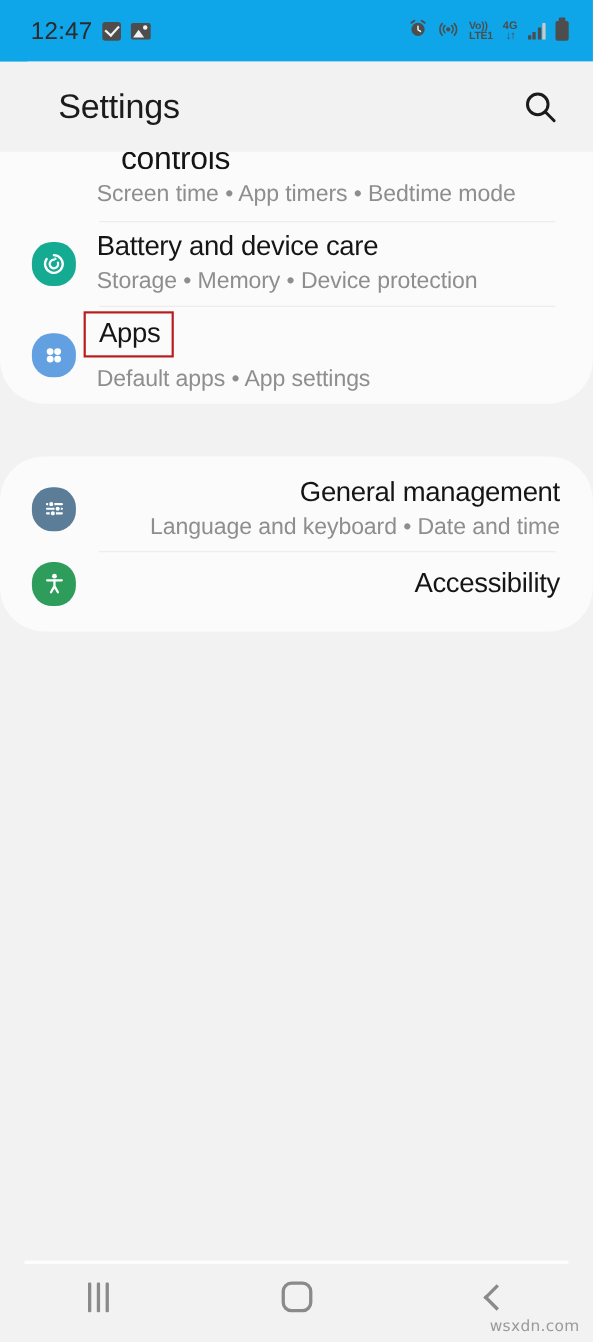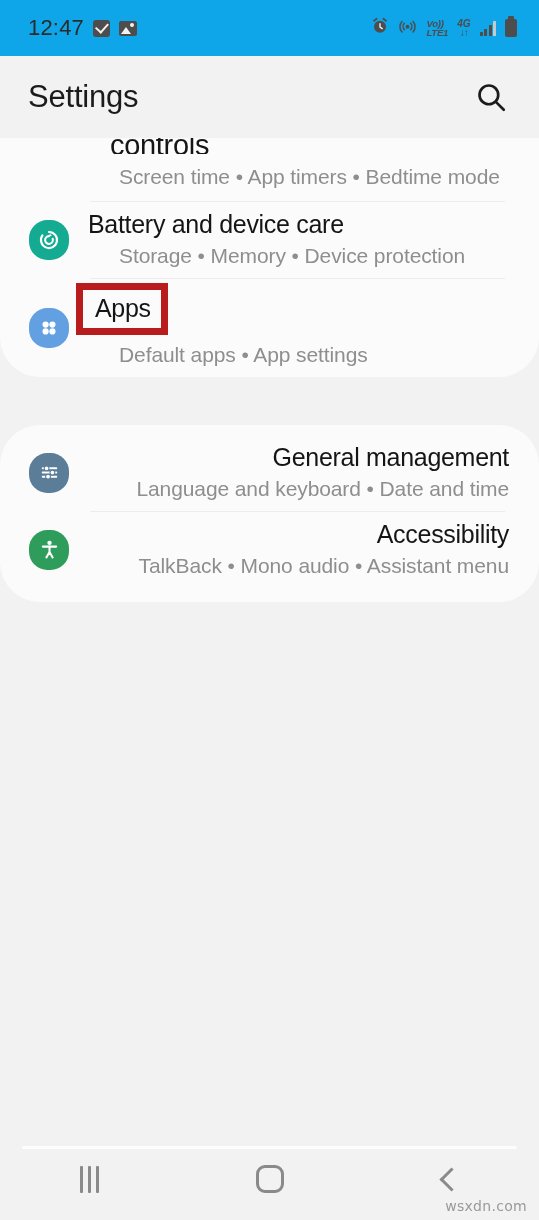--- a/index.html
+++ b/index.html
@@ -13,21 +13,21 @@
 
   
   .statusbar {
     height:56px; width:100%;
     display:flex; align-items:center;
     padding:0 22px 0 28px;
     background:#0ea5e9;
   }
   .sb-left { display:flex; align-items:center; gap:9px; }
   .sb-clock { font-size:22px; color:#2b2b2b; letter-spacing:.2px; font-weight:400; }
-  .sb-right { margin-left:auto; display:flex; align-items:center; gap:9px;font-style:italic; }
+  .sb-right { margin-left:auto; display:flex; align-items:center; gap:9px; }
   .ic { display:block; }
 
   .badge-check {
     width:17px; height:17px; background:#4d4d4d; border-radius:3px;
     display:flex; align-items:center; justify-content:center;
   }
   .badge-check:after {
     content:""; width:6px; height:10px; border:solid #f2f2f2;
     border-width:0 2px 2px 0; transform:rotate(42deg) translate(-1px,-1px);
   }
@@ -53,43 +53,43 @@
   .bars i:nth-child(1){height:4px}
   .bars i:nth-child(2){height:7px}
   .bars i:nth-child(3){height:11px}
   .bars i:nth-child(4){height:15px; background:#c9c9c9}
   .batt { width:12px; height:18px; border-radius:2px; background:#4d4d4d; position:relative;}
   .batt:before{content:"";position:absolute;top:-3px;left:3px;width:6px;height:3px;background:#4d4d4d;border-radius:1px 1px 0 0;}
 
   
   .appbar {
     height:82px; display:flex; align-items:center;
-    padding:0 28px 0 28px; background:#f2f2f2;
+    padding:0 28px 0 28px; background:#f2f2f2;margin-left:25px;
   }
   .appbar-title { font-size:31px; color:#1b1b1b; font-weight:400; letter-spacing:-.2px; }
   .search-btn { margin-left:auto; width:40px; height:40px; display:flex; align-items:center; justify-content:center;}
 
   
   .content { position:absolute; top:138px; left:0; right:0; bottom:82px; background:#f2f2f2; overflow:hidden; }
 
   .card { background:#fbfbfb; border-radius:40px; margin:0 0 0 0; }
   .card.first { border-radius:0 0 40px 40px; margin-top:-26px; padding-top:26px; }
   .card.second { margin-top:48px; border-radius:40px 40px 40px 40px;text-align:right; }
 
   .row { display:flex; align-items:center; padding:8px 30px 8px 22px; min-height:72px; }
   .row .icon-wrap { width:54px; flex:0 0 54px; display:flex; align-items:center; justify-content:center; }
   .row .txt { margin-left:12px; flex:1; }
   .row-title {
     font-size:25px; line-height:1.17; color:#151515; font-weight:400; letter-spacing:-.3px;
     display:inline-block;
   }
   .row-title.boxed {
-    border:7px solid #b91c1c; padding:4px 10px 5px 12px; margin:-4px 0 0 -12px;
-  }
-  .row-sub { font-size:21px; line-height:1.32; color:#8e8e8e; margin-top:3px; letter-spacing:-.1px;margin-left:31px; }
+    border:2px solid #b91c1c; padding:4px 10px 5px 12px; margin:-4px 0 0 -12px;
+  }
+  .row-sub { font-size:21px; line-height:1.32; color:#8e8e8e; margin-top:3px; letter-spacing:-.1px; }
 
   .divider { height:1px; background:#ececec; margin:0 34px 0 90px; }
 
   
   .sq {
     width:40px; height:40px;
     border-radius:46% / 46%;
     display:flex; align-items:center; justify-content:center;
     position:relative;
   }
@@ -250,21 +250,20 @@
         <div class="sq" style="background:#2e9d5c">
           <svg width="25" height="25" viewBox="0 0 24 24">
             <circle cx="12" cy="5.6" r="2.1" fill="#fff"></circle>
             <path d="M5.6 9.2h12.8" stroke="#fff" stroke-width="2" stroke-linecap="round"></path>
             <path d="M12 9.2v5.1m0 0l-3 5.3m3-5.3l3 5.3" stroke="#fff" stroke-width="2" stroke-linecap="round" fill="none"></path>
           </svg>
         </div>
       </div>
       <div class="txt">
         <div class="row-title">Accessibility</div>
-        <div class="row-sub">TalkBack  •  Mono audio  •  Assistant menu</div>
       </div>
     </div>
 
   </div>
 </div>
 
 <div class="navbar">
   <div class="nav-hairline"></div>
   <div class="nav-btn">
     <span class="recents">

